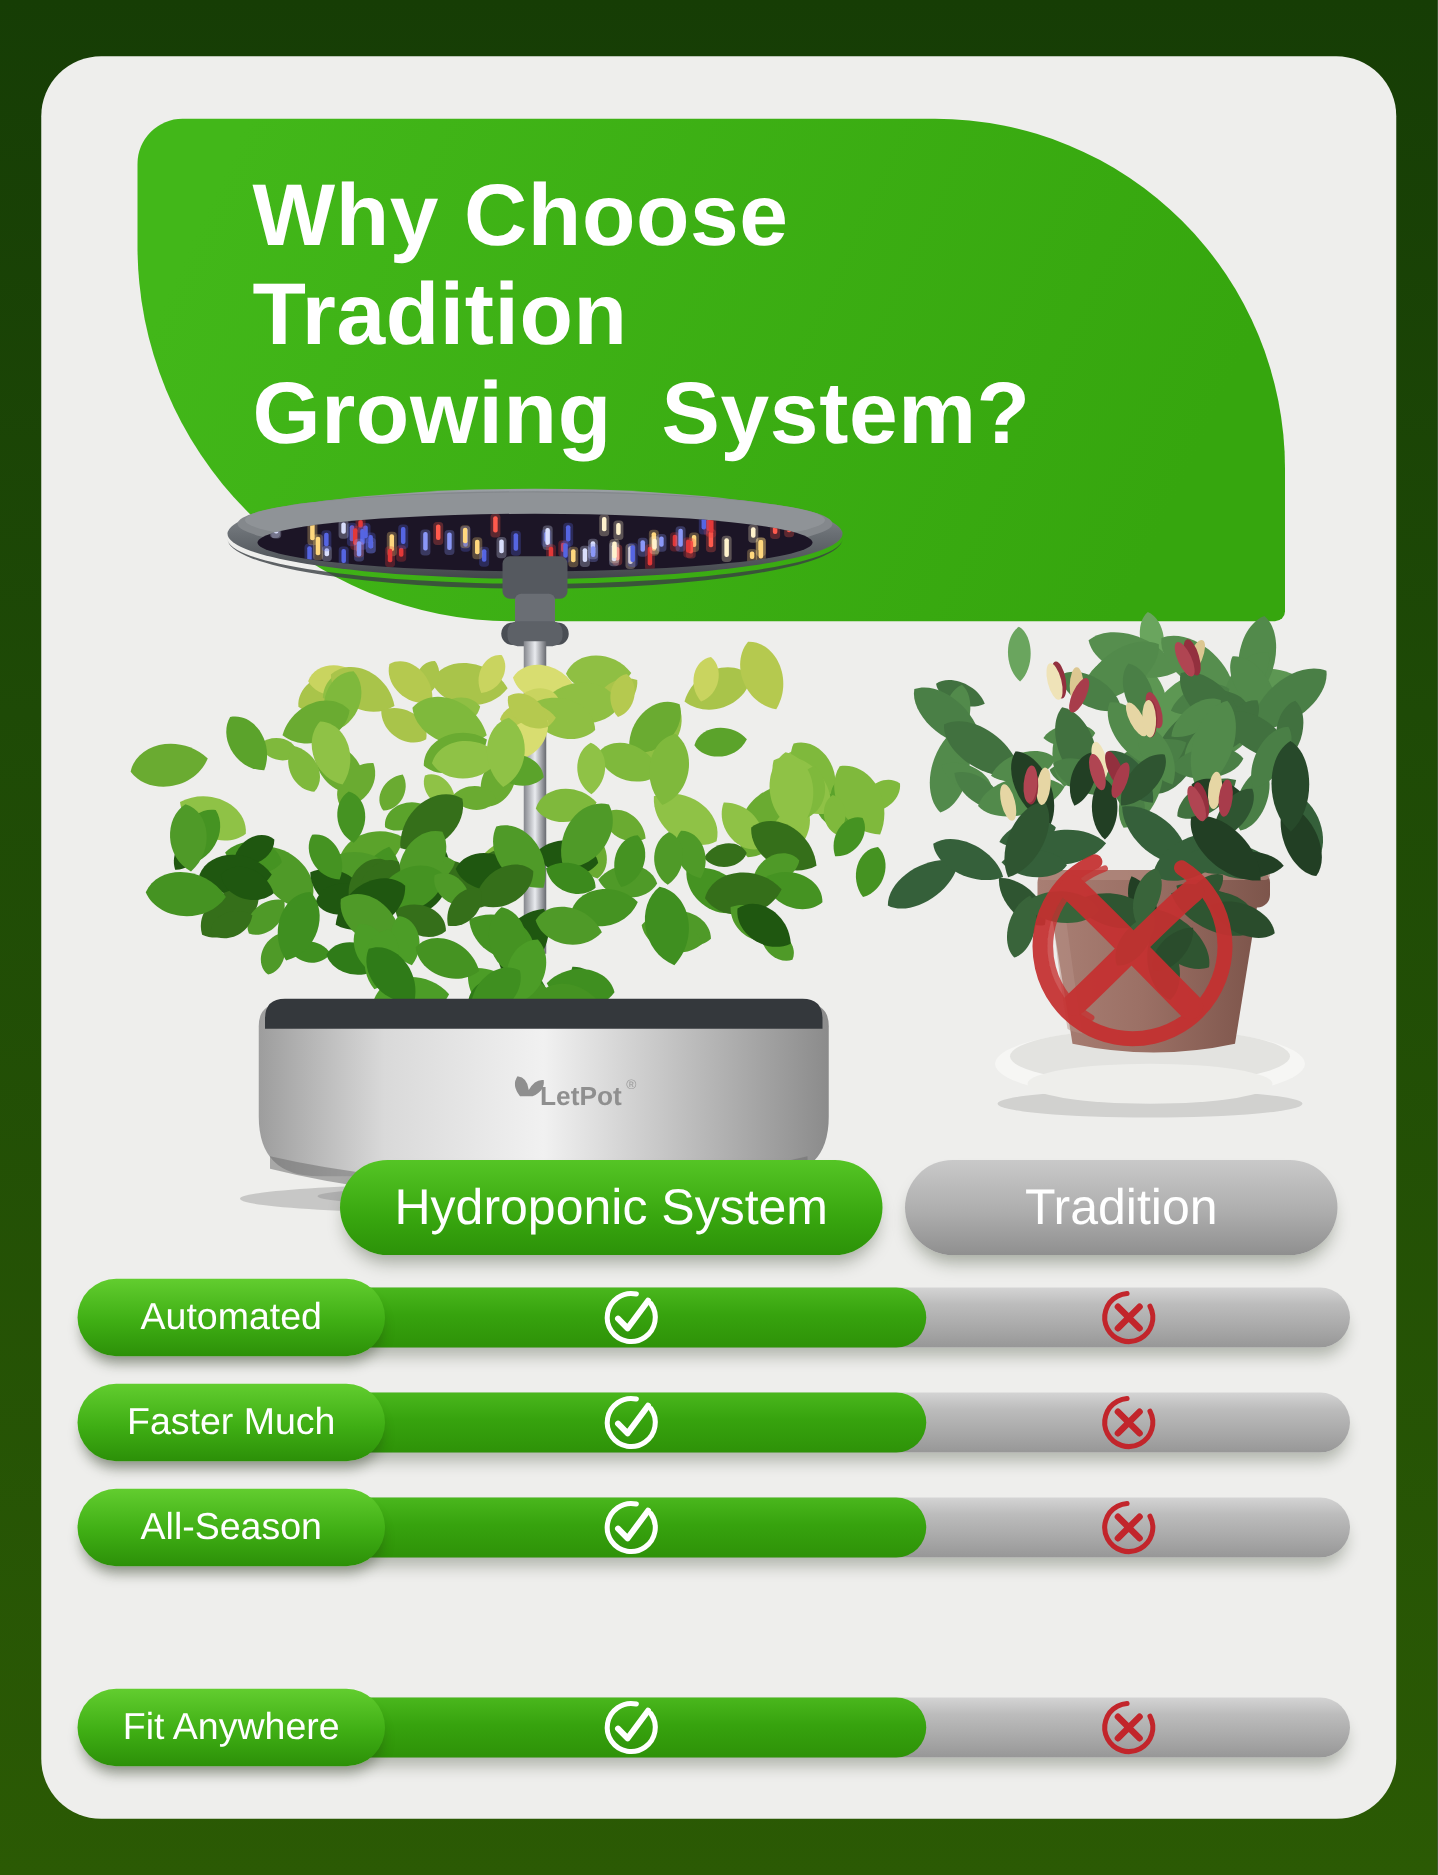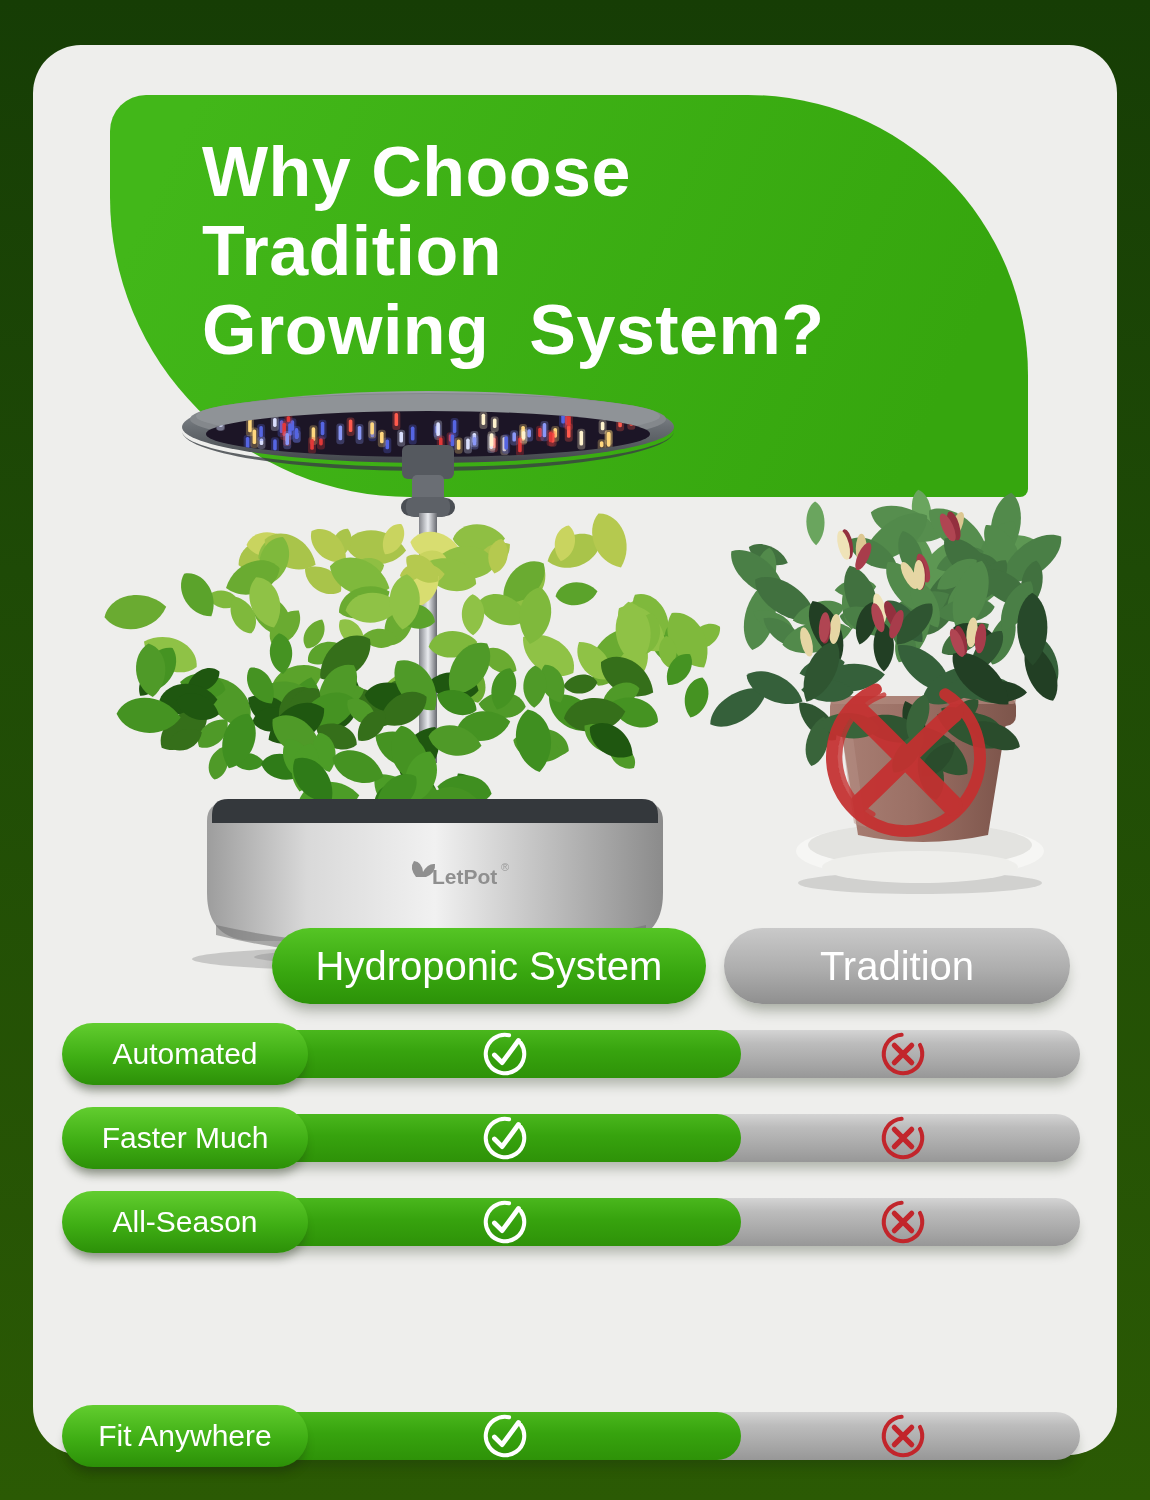--- a/index.html
+++ b/index.html
@@ -592,21 +592,21 @@
       <div class="bar bar-gray"></div>
       <div class="bar bar-green"></div>
       <div class="row-label">All-Season</div>
       <svg class="mark check" viewBox="0 0 52 52">
           <use href="#icon-check"></use>
         </svg>
       <svg class="mark cross" viewBox="0 0 52 52">
           <use href="#icon-cross"></use>
         </svg>
     </div>
-    <div class="row" style="top:1360px">
+    <div class="row" style="top:1306px">
       <div class="bar bar-gray"></div>
       <div class="bar bar-green"></div>
       <div class="row-label">Fit Anywhere</div>
       <svg class="mark check" viewBox="0 0 52 52">
           <use href="#icon-check"></use>
         </svg>
       <svg class="mark cross" viewBox="0 0 52 52">
           <use href="#icon-cross"></use>
         </svg>
     </div>

